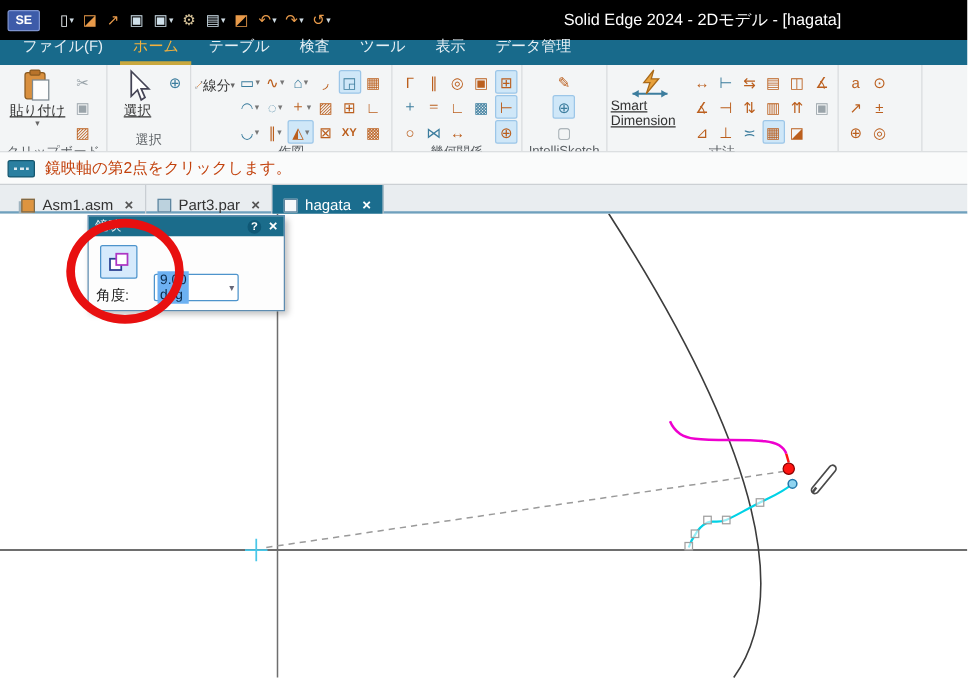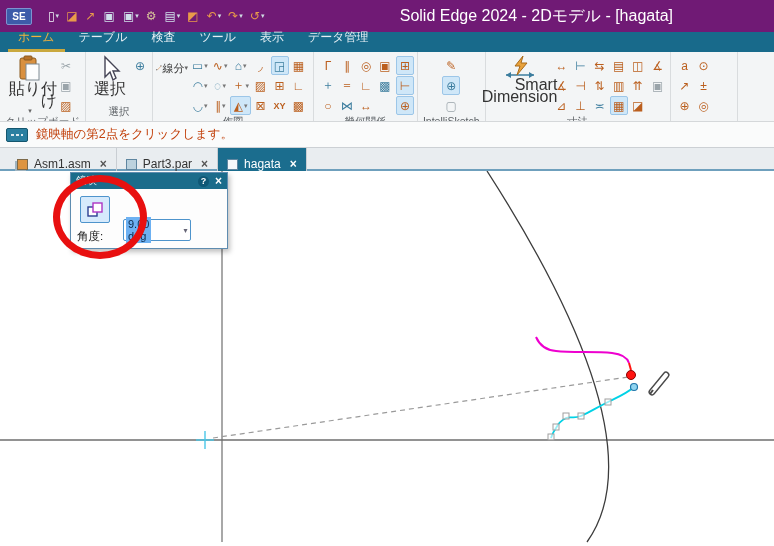--- a/index.html
+++ b/index.html
@@ -1,44 +1,44 @@
 <!DOCTYPE html>
 <html><head>
 <meta charset="utf-8">
 <style>
   * { margin:0; padding:0; box-sizing:border-box; }
   html,body { width:774px; height:546px; overflow:hidden;
     font-family:"Liberation Sans","DejaVu Sans",sans-serif; background:#fff; }
 
   
-  .titlebar { height:22px; background:#701a75; display:flex; align-items:center; padding:16px 6px; }
+  .titlebar { height:22px; background:#000000; display:flex; align-items:center; padding:16px 6px; }
   .selogo { width:26px; height:17px; background:#3d5ba9; border:1px solid #7d93cf; color:#fff;
     font-size:10px; font-weight:bold; display:flex; align-items:center; justify-content:center; border-radius:2px; }
   .qat { display:flex; align-items:center; margin-left:14px; gap:3px; }
   .qbtn { display:flex; align-items:center; height:18px; padding:0 2px; color:#e8eef2; cursor:default; }
   .qg { font-size:12px; line-height:18px; }
   .qc { font-size:7px; margin-left:1px; color:#cfdce4; }
   .qbtn.c-orange .qg { color:#e89a4a; }
   .qbtn.c-steel .qg { color:#cfe0ea; }
   .qbtn.c-light .qg { color:#f2f7fa; }
   .qbtn.c-mix .qg { color:#d8c49a; }
-  .wtitle { color:#fff; font-size:16px; margin-left:auto; margin-right:95px; }
+  .wtitle { color:#fff; font-size:13px; margin-left:auto; margin-right:95px; }
 
   
   .menubar { height:20px; background:#186a8b; display:flex; align-items:flex-end; padding:0 8px; gap:4px; }
   .mtab { color:#e6eff4; font-size:12px; padding:2px 10px 3px; border-bottom:3px solid transparent; }
   .mtab.active { color:#f3b13e; border-bottom-color:#c9a83e; }
 
   
   .ribbon { height:70px; background:#f3f5f6; border-bottom:1px solid #d5d8da; display:flex; overflow:hidden; }
   .rgroup { display:flex; flex-direction:column; border-right:1px solid #d9dcde; padding:1px 3px 0; flex:none; }
   .rcontent { flex:1; display:flex; align-items:flex-start; }
   .rlabel { font-size:10.5px; color:#5a5f63; text-align:center; padding:0 2px 2px; white-space:nowrap; }
   .bigbtn { display:flex; flex-direction:column; align-items:center; width:54px; padding-top:2px; color:#333; }
-  .bigbtn .blabel { font-size:16px; line-height:12px; text-align:right; }
+  .bigbtn .blabel { font-size:11px; line-height:12px; text-align:left;text-decoration:underline; }
   .bigbtn .bcaret { font-size:7px; color:#666; }
   .sidecol { display:flex; flex-direction:column; gap:1px; padding-top:3px; }
   .midbtn { display:flex; flex-direction:row; align-items:center; width:46px; padding-top:3px; color:#333; }
   .midbtn .blabel { font-size:11px; white-space:nowrap; }
   .midbtn .bcaret { font-size:7px; color:#666; }
   .icon-grid { display:grid; grid-template-rows:repeat(3,19px); grid-auto-flow:column; gap:1px 1px; margin:3px 2px 0; }
   .cell { min-width:18px; height:19px; display:flex; align-items:center; justify-content:center;
     font-size:12px; color:#bb5f1e; border:1px solid transparent; border-radius:2px; padding:0 1px; }
   .cell.c2 { color:#3c7d9e; }
   .cell.dim { color:#9aa4aa; }
@@ -141,20 +141,21 @@
       <span class="qbtn c-orange">
         <span class="qg">↺</span>
         <span class="qc">▾</span>
       </span>
     </div>
   <div class="wtitle">Solid Edge 2024 - 2Dモデル - [hagata]</div>
 </div>
 
 <div class="menubar">
 
+<span class="mtab">ファイル(F)</span>
     <span class="mtab active">ホーム</span>
     <span class="mtab">テーブル</span>
     <span class="mtab">検査</span>
     <span class="mtab">ツール</span>
     <span class="mtab">表示</span>
     <span class="mtab">データ管理</span>
   </div>
 
 <div class="ribbon">
 

